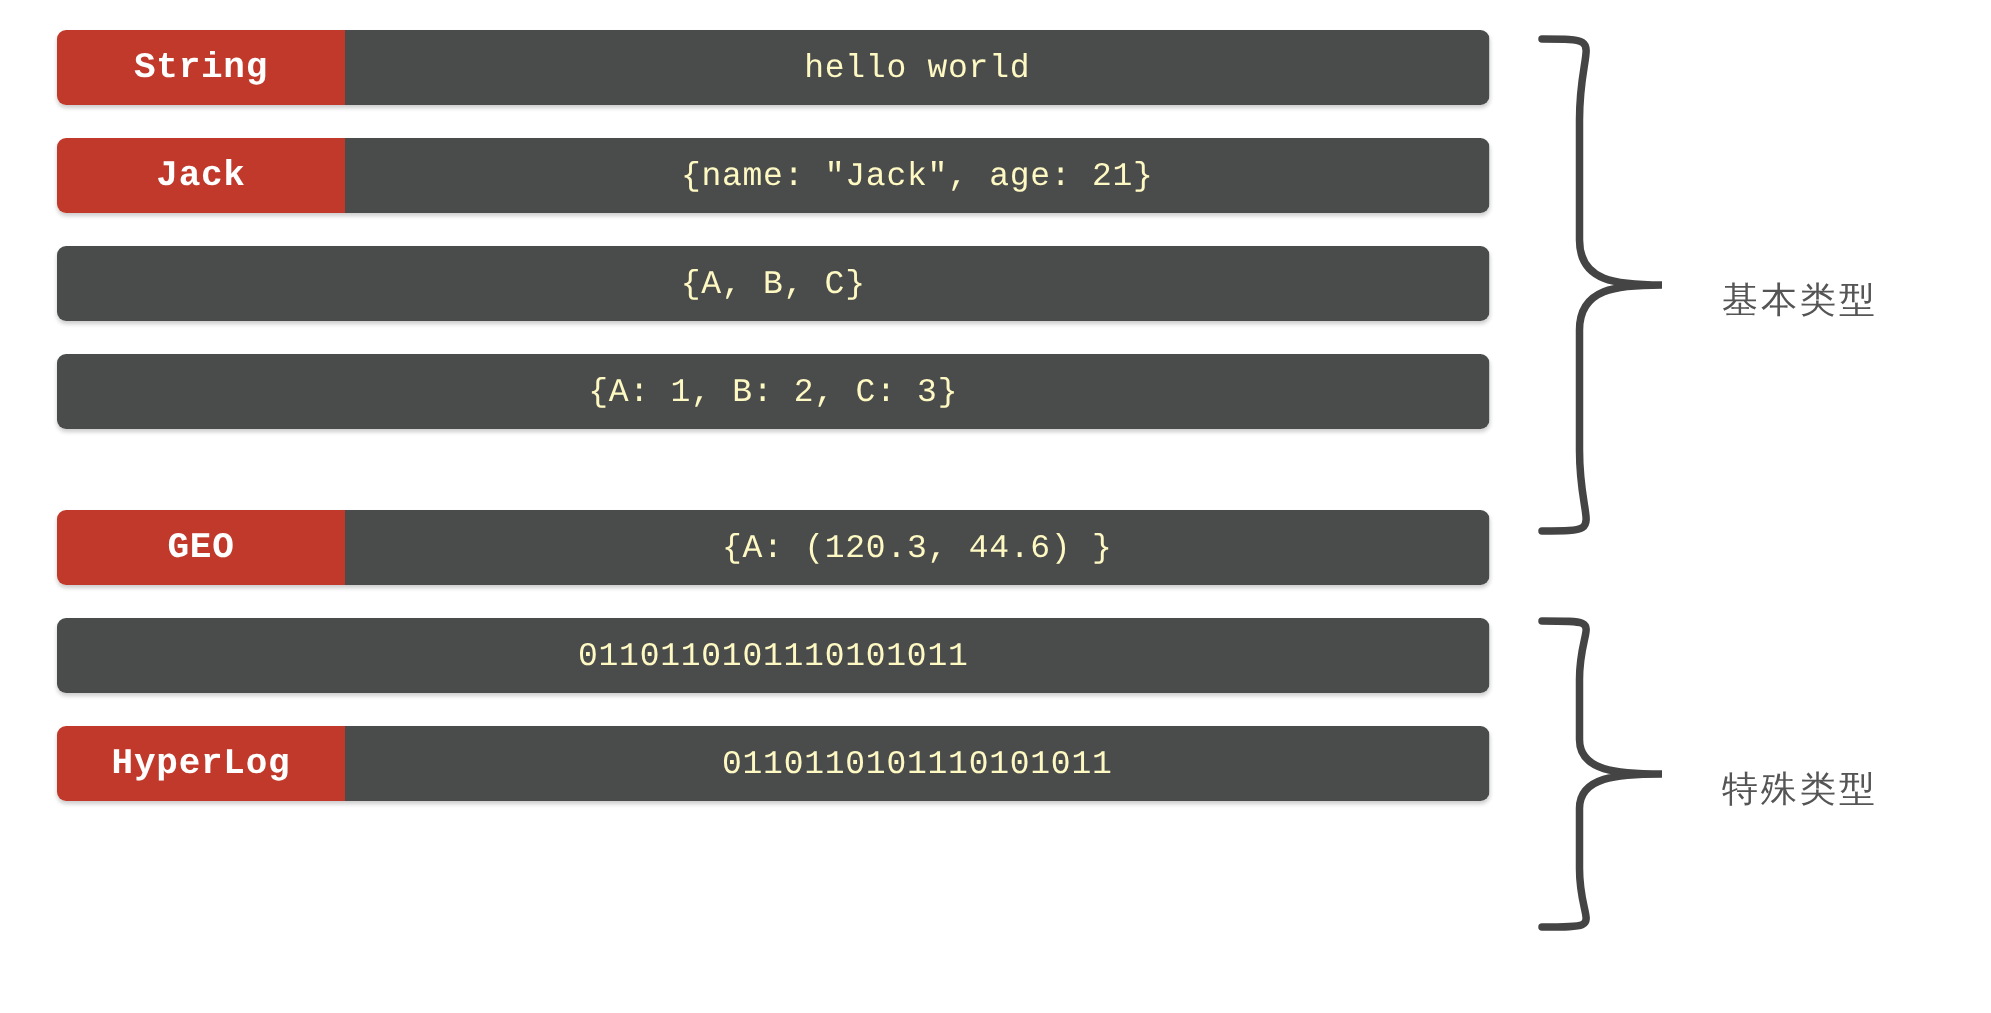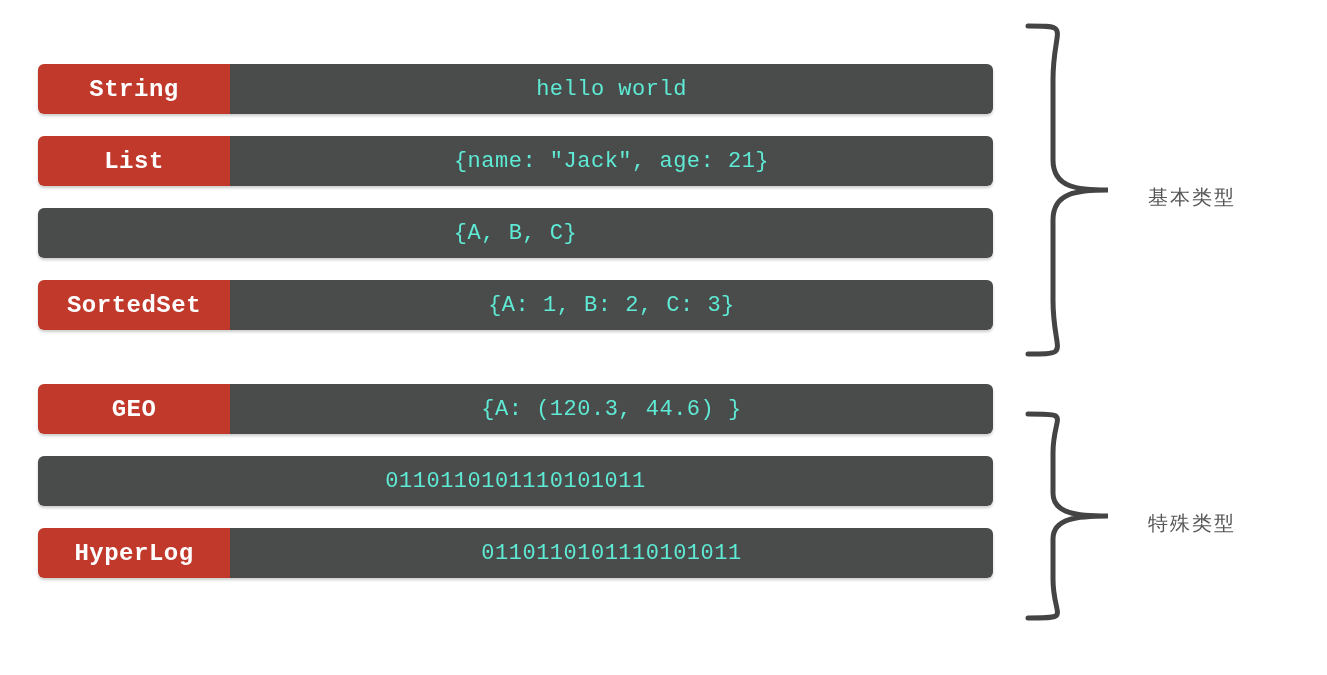--- a/index.html
+++ b/index.html
@@ -9,21 +9,20 @@
     width: 1327px;
     height: 675px;
     position: relative;
     padding: 20px 0 0 38px;
   }
   .rows {
     display: flex;
     flex-direction: column;
     gap: 22px;
     width: 955px;
-    margin-top: 44px;
   }
   .row {
     display: flex;
     height: 50px;
     border-radius: 6px;
     overflow: hidden;
     box-shadow: 0 2px 3px rgba(0,0,0,0.2);
   }
   .type-label {
     width: 192px;
@@ -33,35 +32,35 @@
     font-size: 24px;
     display: flex;
     align-items: center;
     justify-content: center;
     font-family: Menlo, Consolas, "Courier New", monospace;
     letter-spacing: 0.5px;
   }
   .type-value {
     flex: 1;
     background: #4a4c4c;
-    color: #5eead4;
+    color: #fef9c3;
     font-family: Menlo, Consolas, "Courier New", monospace;
     font-size: 22px;
     display: flex;
     align-items: center;
     justify-content: center;
     letter-spacing: 0.5px;
   }
   .group-gap {
     height: 10px;
   }
   .group-label {
     position: absolute;
     color: #555;
-    font-size: 20px;
+    font-size: 24px;
     letter-spacing: 2px;
     font-family: Liberation Sans, sans-serif;
   }
   .label-basic {
     top: 184px;
     left: 1148px;
   }
   .label-special {
     top: 490px;
     left: 1148px;
@@ -76,28 +75,27 @@
 </style>
 </head>
 <body>
 
 <div class="rows">
   <div class="row">
     <div class="type-label">String</div>
     <div class="type-value">hello world</div>
   </div>
   <div class="row">
-    <div class="type-label">List</div>
+    <div class="type-label">Jack</div>
     <div class="type-value">{name: "Jack", age: 21}</div>
   </div>
   <div class="row">
     <div class="type-value">{A, B, C}</div>
   </div>
   <div class="row">
-    <div class="type-label">SortedSet</div>
     <div class="type-value">{A: 1, B: 2, C: 3}</div>
   </div>
 
   <div class="group-gap"></div>
 
   <div class="row">
     <div class="type-label">GEO</div>
     <div class="type-value">{A: (120.3,  44.6) }</div>
   </div>
   <div class="row">

